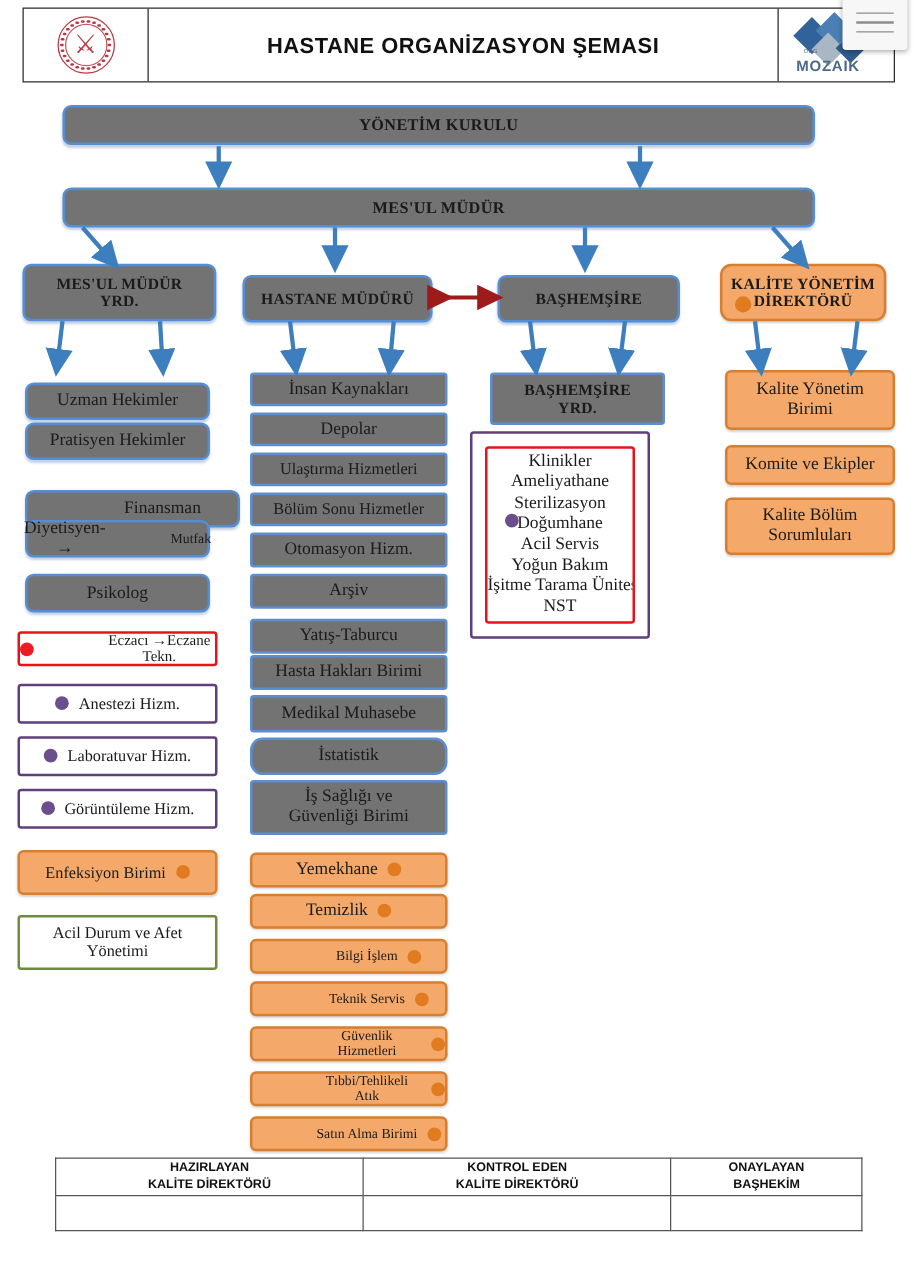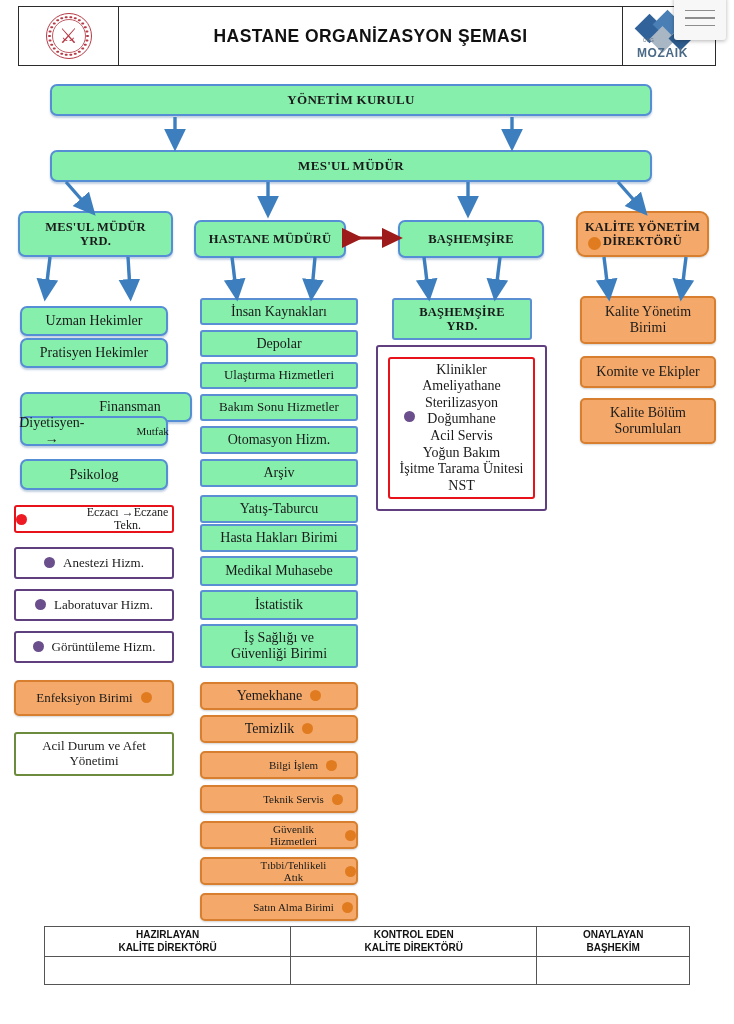--- a/index.html
+++ b/index.html
@@ -73,21 +73,21 @@
     background: #f7f7f7; border-radius: 3px;
     box-shadow: 0 1px 4px rgba(0,0,0,.30);
     display: flex; flex-direction: column; justify-content: center;
     align-items: center; gap: 6px; z-index: 40;
   }
   .menu-panel i { display: block; width: 30px; height: 1.6px; background: #8d8d8d; }
 
   
   .node {
     position: absolute; display: flex; align-items: center; justify-content: center;
-    text-align: center; background: #86efac; color: #1a1a1a;
+    text-align: center; background: #737373; color: #1a1a1a;
     font-family: "Liberation Serif", serif; line-height: 1.12;
   }
   .blue {
     border: 2px solid #558ed5; border-radius: 7px;
     box-shadow: 0 2px 2px rgba(120,150,190,.45);
   }
   .blue-sq { border: 2px solid #5b8fd4; border-radius: 3px; }
   .orange {
     background: #f4a96a; border: 2px solid #d77f2e; border-radius: 5px;
     box-shadow: 0 1px 2px rgba(0,0,0,.18);
@@ -289,27 +289,27 @@
   <div class="node green-b" style="left:14px; top:732px; width:160px; height:44px;">
     <div>
       <div class="t-item-sm">Acil Durum ve Afet</div>
       <div class="t-item-sm">Yönetimi</div>
     </div>
   </div>
 
   <div class="node blue-sq t-item" style="left:200px; top:298px; width:158px; height:27px;">İnsan Kaynakları</div>
   <div class="node blue-sq t-item" style="left:200px; top:330px; width:158px; height:27px;">Depolar</div>
   <div class="node blue-sq t-item-sm" style="left:200px; top:362px; width:158px; height:27px;">Ulaştırma Hizmetleri</div>
-  <div class="node blue-sq t-item-sm" style="left:200px; top:394px; width:158px; height:27px;">Bakım Sonu Hizmetler</div>
+  <div class="node blue-sq t-item-sm" style="left:200px; top:394px; width:158px; height:27px;">Bölüm Sonu Hizmetler</div>
   <div class="node blue-sq t-item" style="left:200px; top:426px; width:158px; height:28px;">Otomasyon Hizm.</div>
   <div class="node blue-sq t-item" style="left:200px; top:459px; width:158px; height:28px;">Arşiv</div>
   <div class="node blue-sq t-item" style="left:200px; top:495px; width:158px; height:28px;">Yatış-Taburcu</div>
   <div class="node blue-sq t-item" style="left:200px; top:524px; width:158px; height:28px;">Hasta Hakları Birimi</div>
   <div class="node blue-sq t-item" style="left:200px; top:556px; width:158px; height:30px;">Medikal Muhasebe</div>
-  <div class="node blue-sq t-item" style="left:200px; top:590px; width:158px; height:30px;">İstatistik</div>
+  <div class="node blue-sq t-item" style="left:200px; top:590px; width:158px; height:30px;border-radius:10px;">İstatistik</div>
   <div class="node blue-sq" style="left:200px; top:624px; width:158px; height:44px;">
     <div>
       <div class="t-item">İş Sağlığı ve</div>
       <div class="t-item">Güvenliği Birimi</div>
     </div>
   </div>
 
   <div class="node orange" style="left:200px; top:682px; width:158px; height:28px;">
     <div class="row-dot">
       <span class="t-item">Yemekhane</span>
@@ -353,21 +353,21 @@
     </div>
   </div>
 
   <div class="node blue-sq" style="left:392px; top:298px; width:140px; height:42px;">
     <div>
       <div class="t-lvl3">BAŞHEMŞİRE</div>
       <div class="t-lvl3">YRD.</div>
     </div>
   </div>
 
-  <div class="node purple" style="left:376px; top:345px; width:171px; height:166px; align-items:center; justify-content:stretch; padding:10px;">
+  <div class="node purple" style="left:376px; top:345px; width:144px; height:166px; align-items:center; justify-content:stretch; padding:10px;">
     <div class="red-b" style="width:100%; height:100%; display:flex; align-items:center; justify-content:center; position:relative;">
       <span class="dot dot-purple" style="width:11px;height:11px;position:absolute;left:14px;top:52px;"></span>
       <div id="clinical-list" style="text-align:center; font-size:14px; line-height:1.18; white-space:nowrap; overflow:hidden;">
           <div>Klinikler</div>
           <div>Ameliyathane</div>
           <div>Sterilizasyon</div>
           <div>Doğumhane</div>
           <div>Acil Servis</div>
           <div>Yoğun Bakım</div>
           <div>İşitme Tarama Ünitesi</div>

